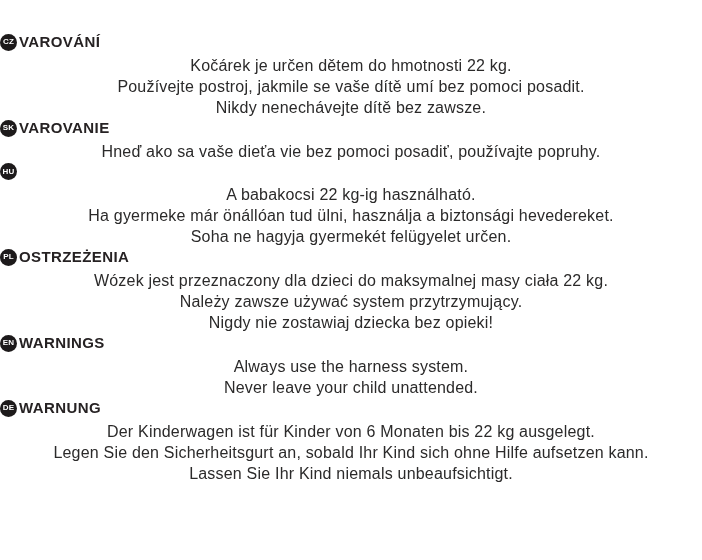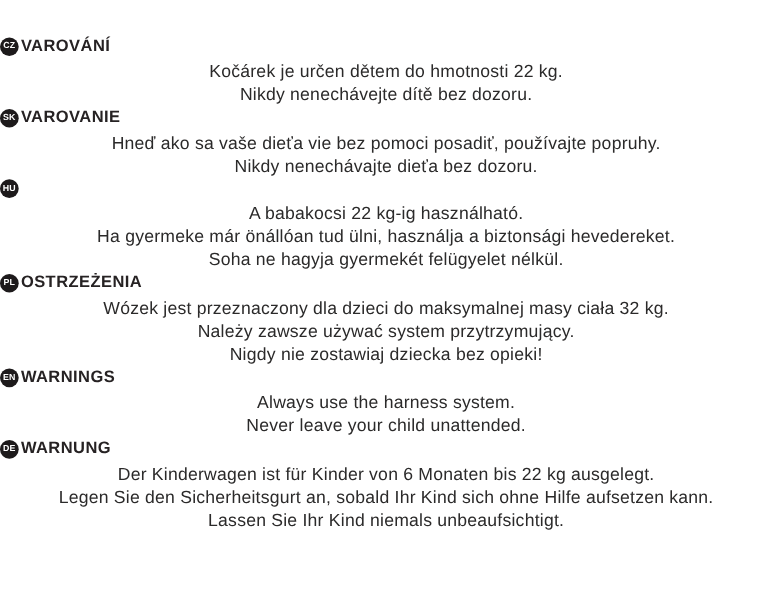--- a/index.html
+++ b/index.html
@@ -60,47 +60,47 @@
 <body>
 
 <div class="page">
 
   <section class="warn-section">
     <h2 class="warn-heading">
       <span class="lang-badge">CZ</span>
       <span class="warn-title">VAROVÁNÍ</span>
     </h2>
     <p class="warn-line">Kočárek je určen dětem do hmotnosti 22 kg.</p>
-    <p class="warn-line">Nikdy nenechávejte dítě bez dozoru.</p>
+    <p class="warn-line">Používejte postroj, jakmile se vaše dítě umí bez pomoci posadit.</p>
+    <p class="warn-line">Nikdy nenechávejte dítě bez zawsze.</p>
   </section>
 
   <section class="warn-section">
     <h2 class="warn-heading">
       <span class="lang-badge">SK</span>
       <span class="warn-title">VAROVANIE</span>
     </h2>
     <p class="warn-line">Hneď ako sa vaše dieťa vie bez pomoci posadiť, používajte popruhy.</p>
-    <p class="warn-line">Nikdy nenechávajte dieťa bez dozoru.</p>
   </section>
 
   <section class="warn-section">
     <h2 class="warn-heading">
       <span class="lang-badge">HU</span>
     </h2>
     <p class="warn-line">A babakocsi 22 kg-ig használható.</p>
     <p class="warn-line">Ha gyermeke már önállóan tud ülni, használja a biztonsági hevedereket.</p>
-    <p class="warn-line">Soha ne hagyja gyermekét felügyelet nélkül.</p>
+    <p class="warn-line">Soha ne hagyja gyermekét felügyelet určen.</p>
   </section>
 
   <section class="warn-section">
     <h2 class="warn-heading">
       <span class="lang-badge">PL</span>
       <span class="warn-title">OSTRZEŻENIA</span>
     </h2>
-    <p class="warn-line">Wózek jest przeznaczony dla dzieci do maksymalnej masy ciała 32 kg.</p>
+    <p class="warn-line">Wózek jest przeznaczony dla dzieci do maksymalnej masy ciała 22 kg.</p>
     <p class="warn-line">Należy zawsze używać system przytrzymujący.</p>
     <p class="warn-line">Nigdy nie zostawiaj dziecka bez opieki!</p>
   </section>
 
   <section class="warn-section">
     <h2 class="warn-heading">
       <span class="lang-badge">EN</span>
       <span class="warn-title">WARNINGS</span>
     </h2>
     <p class="warn-line">Always use the harness system.</p>

